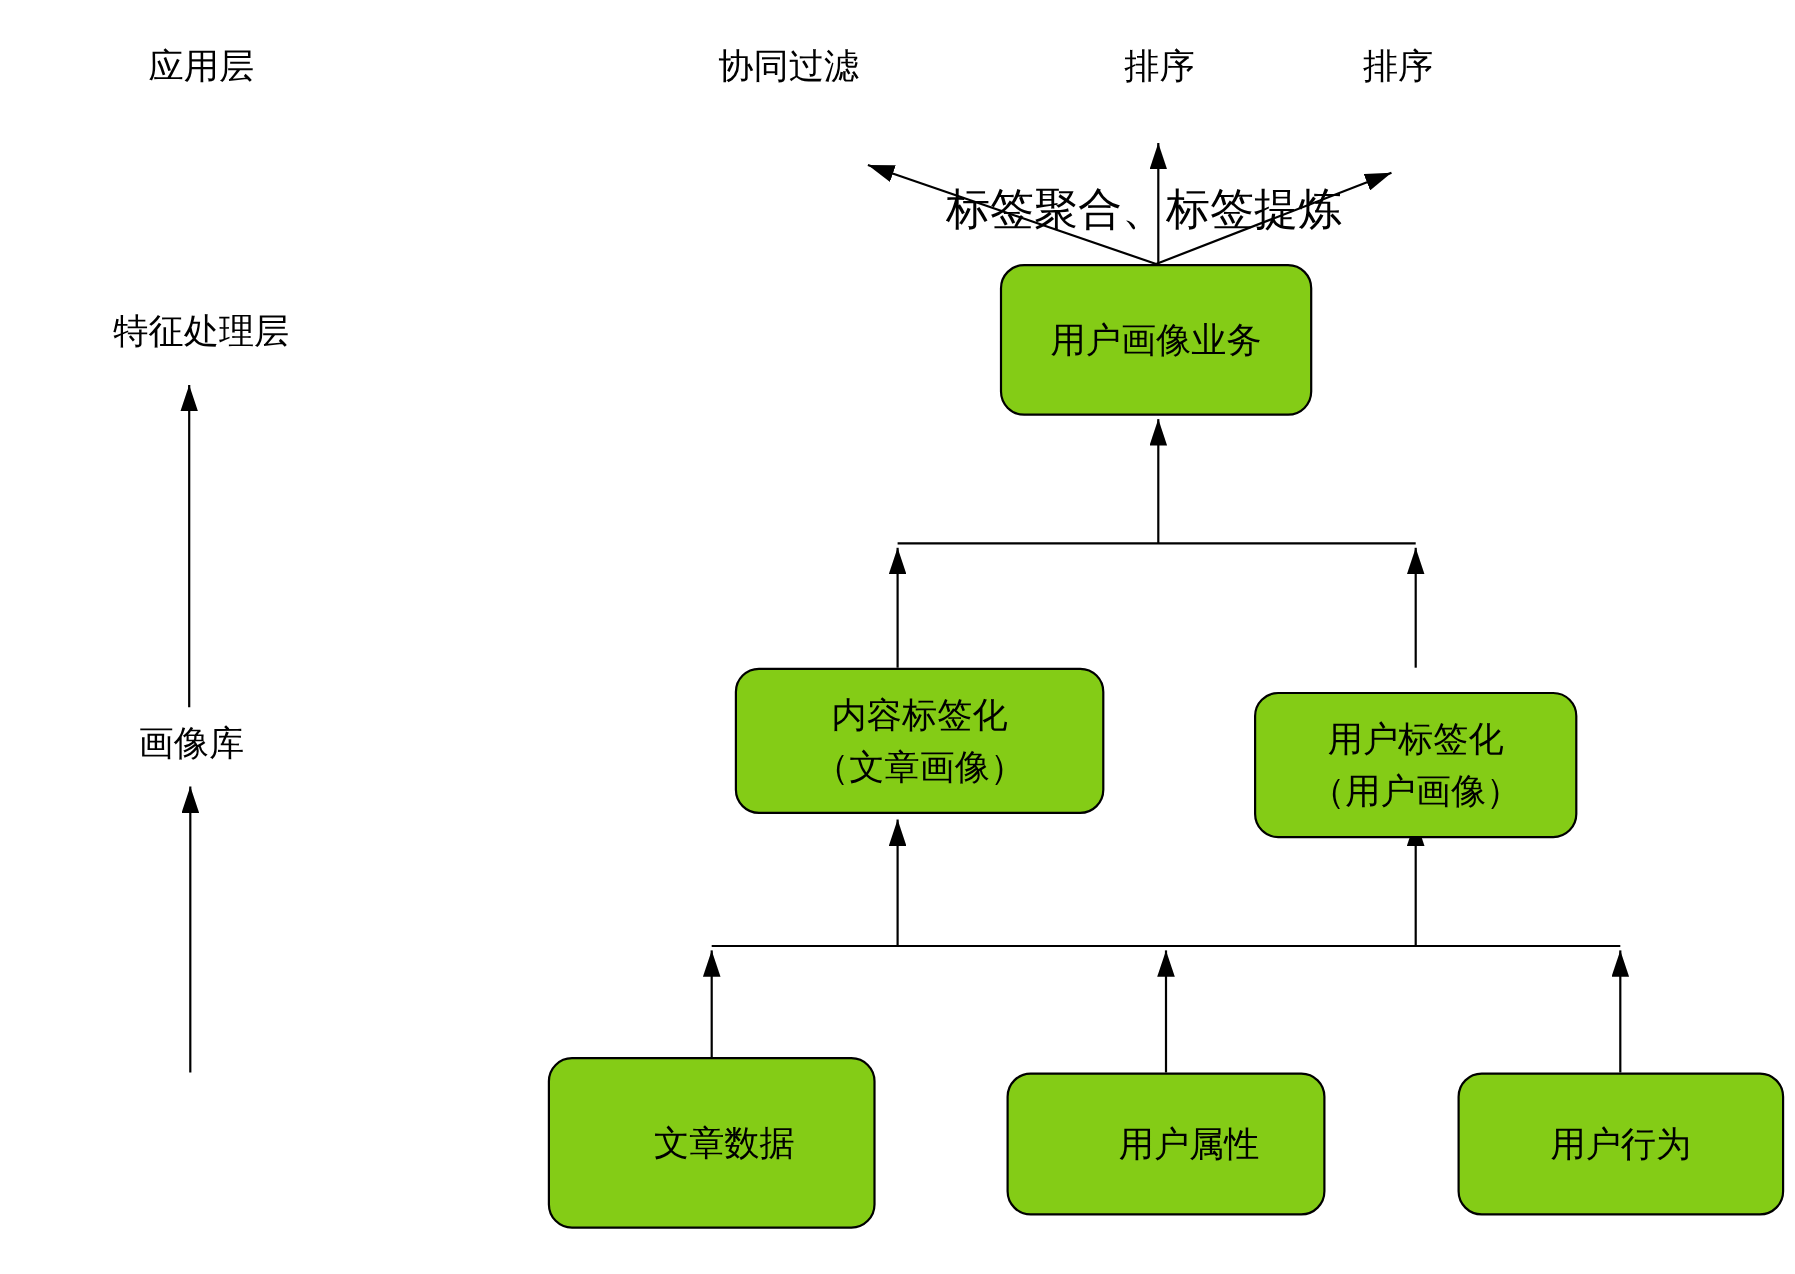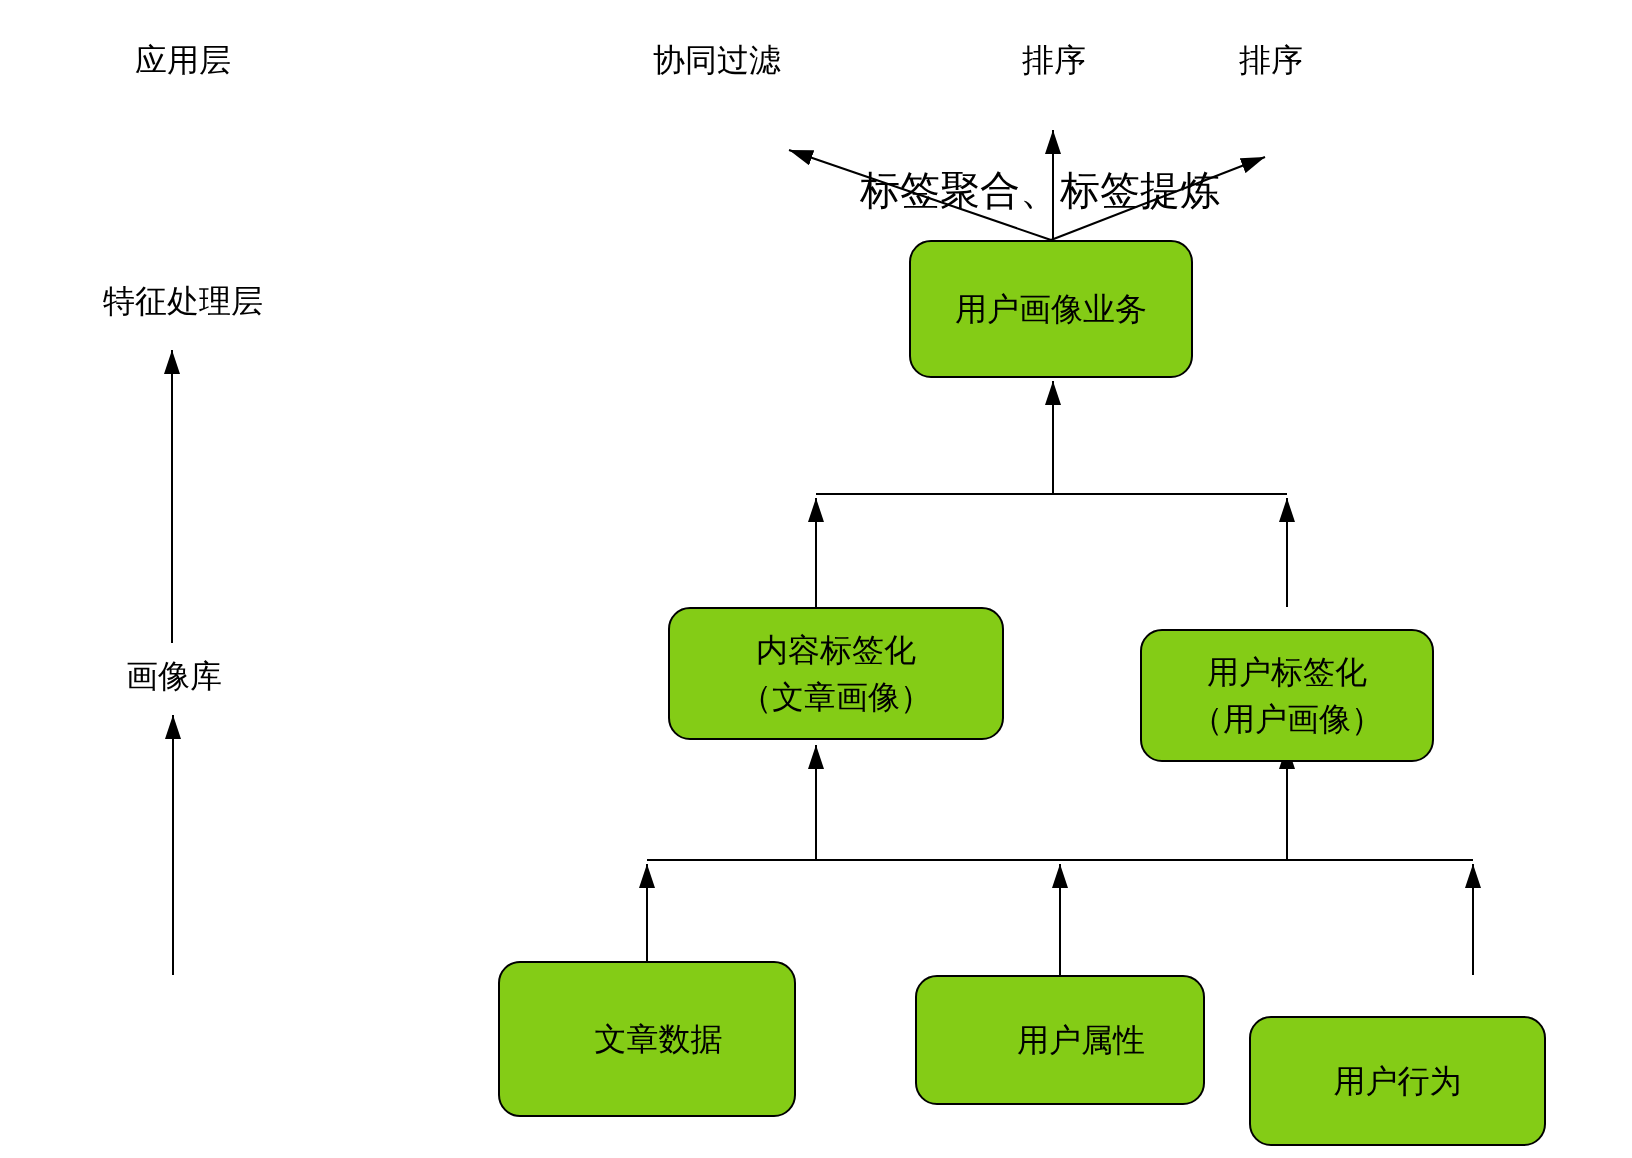--- a/index.html
+++ b/index.html
@@ -115,17 +115,17 @@
   </div>
 
   <div class="node" style="left:498px; top:961px; width:298px; height:156px;padding-left:23px;">
     <span>文章数据</span>
   </div>
 
   <div class="node" style="left:915px; top:975px; width:290px; height:130px;padding-left:42px;">
     <span>用户属性</span>
   </div>
 
-  <div class="node" style="left:1249px; top:975px; width:297px; height:130px;margin-top:41px;">
+  <div class="node" style="left:1325px; top:975px; width:297px; height:130px;">
     <span>用户行为</span>
   </div>
 
 </div>
 
 </body></html>

